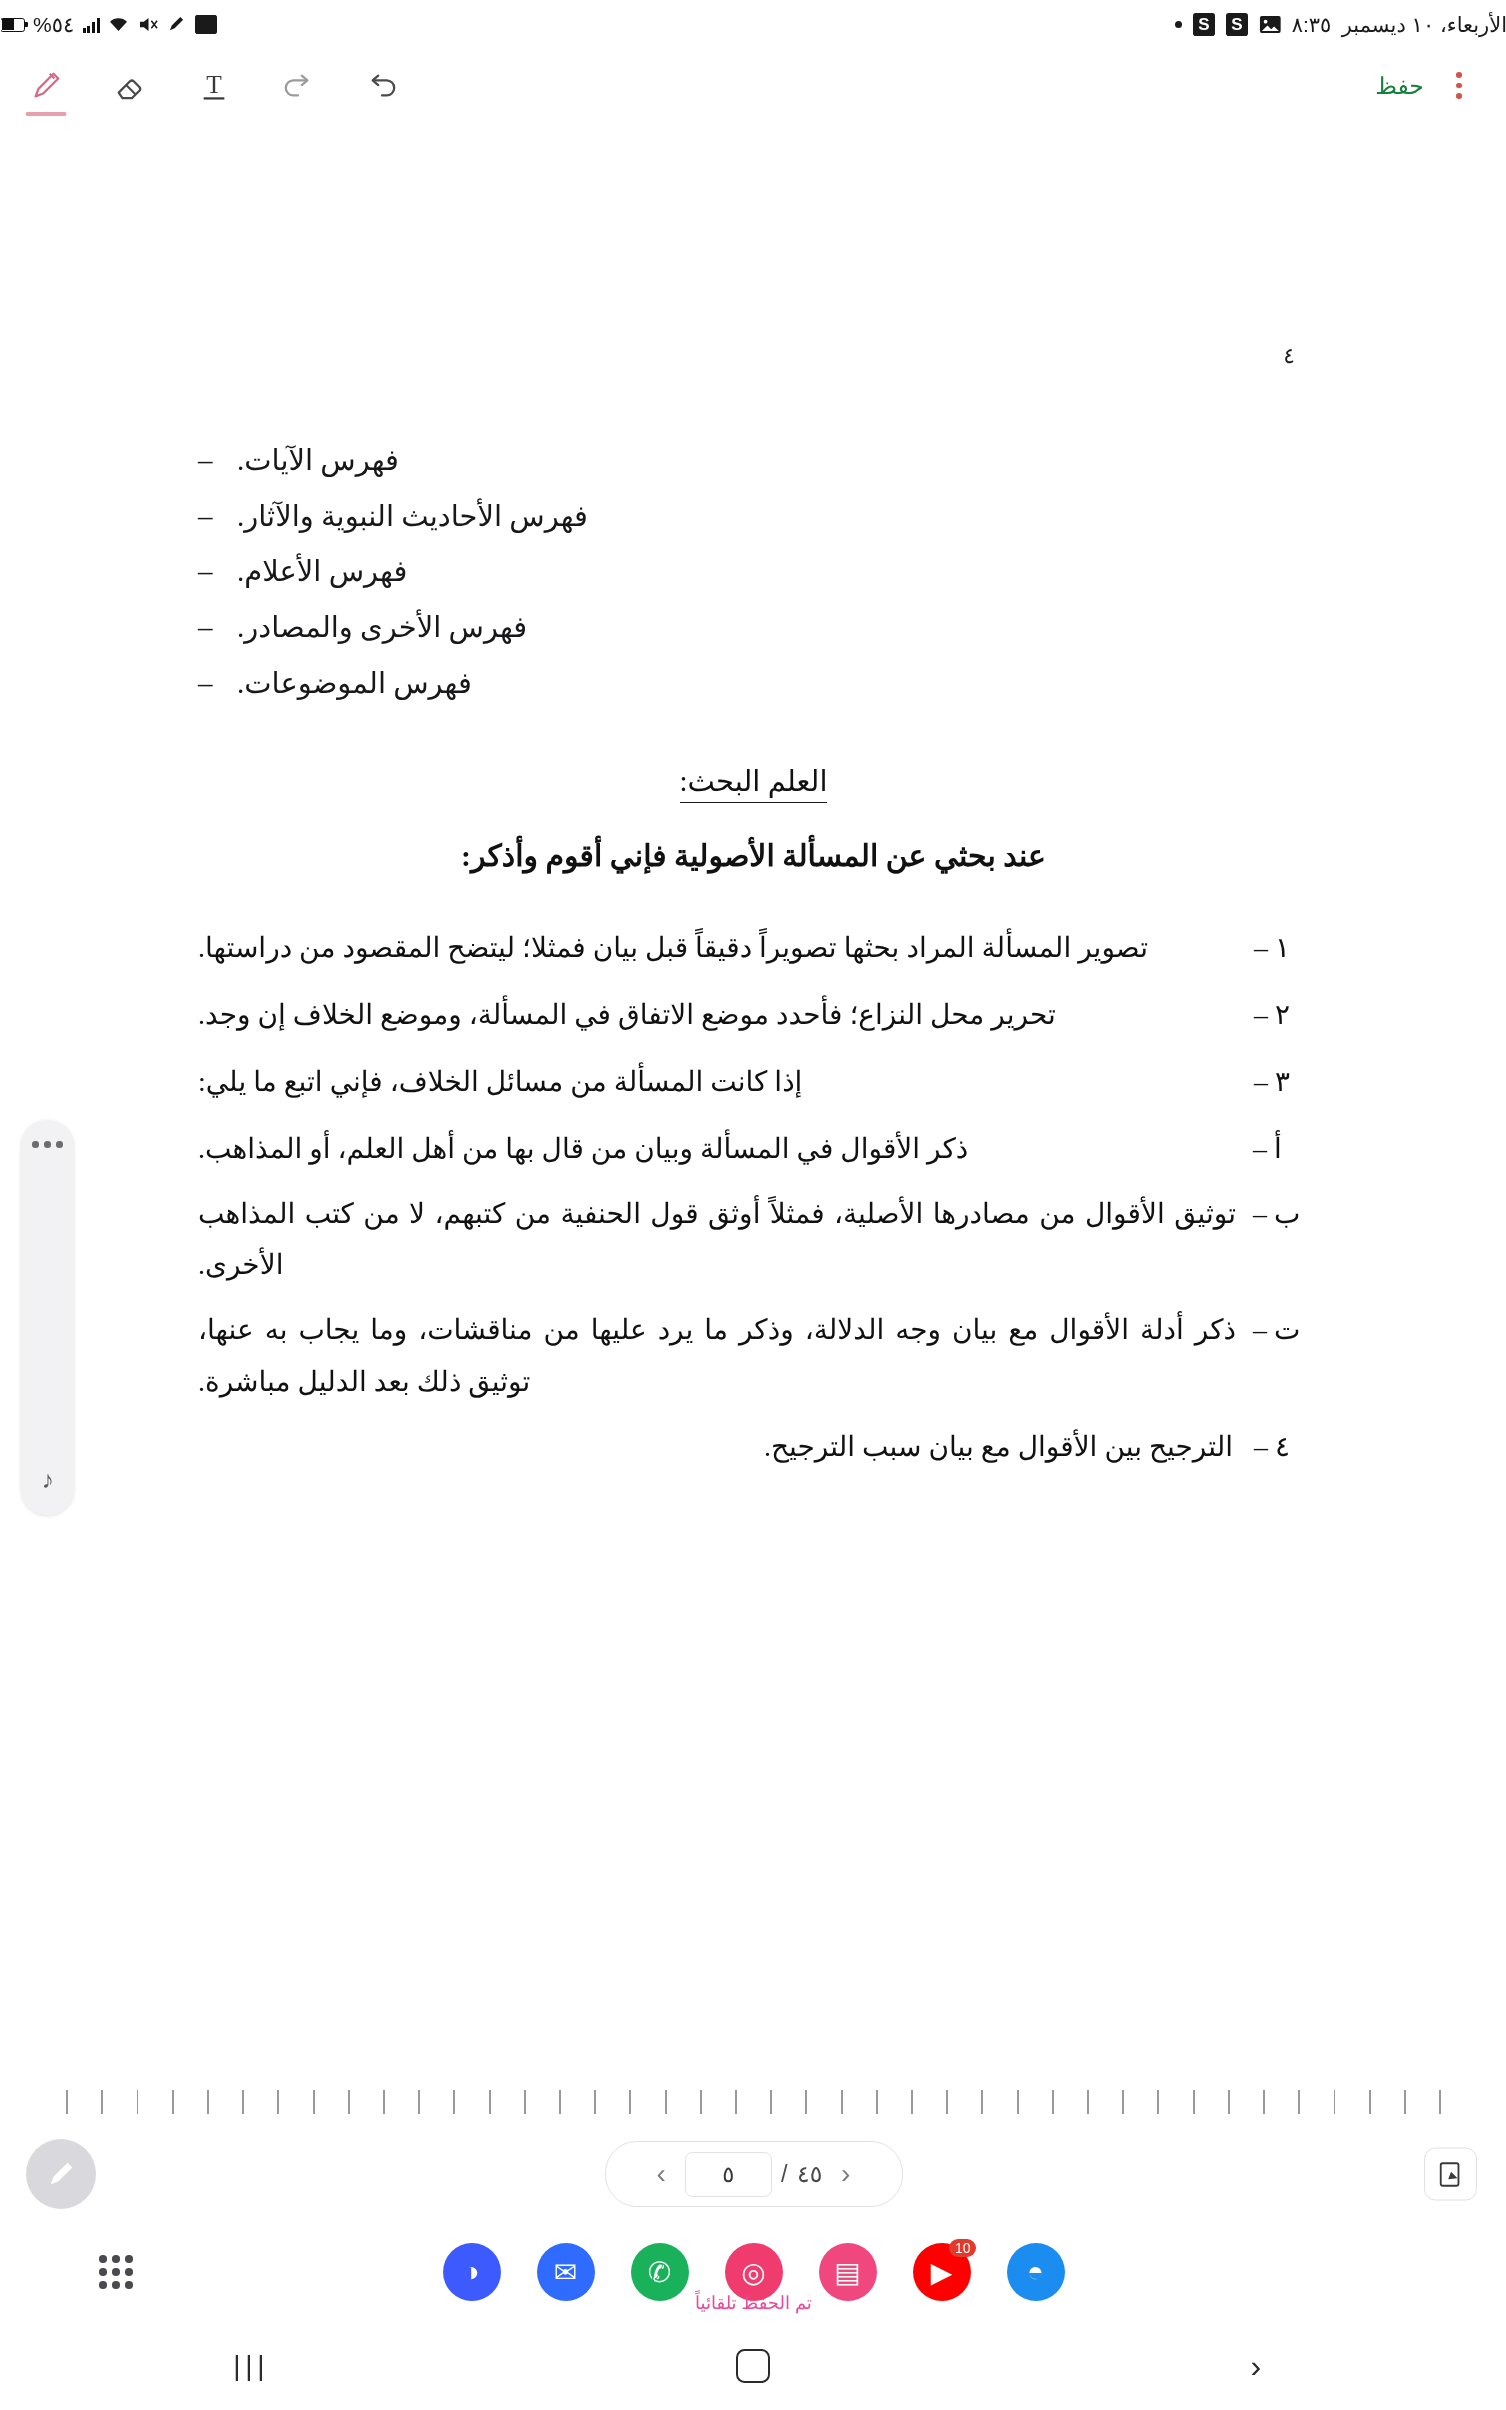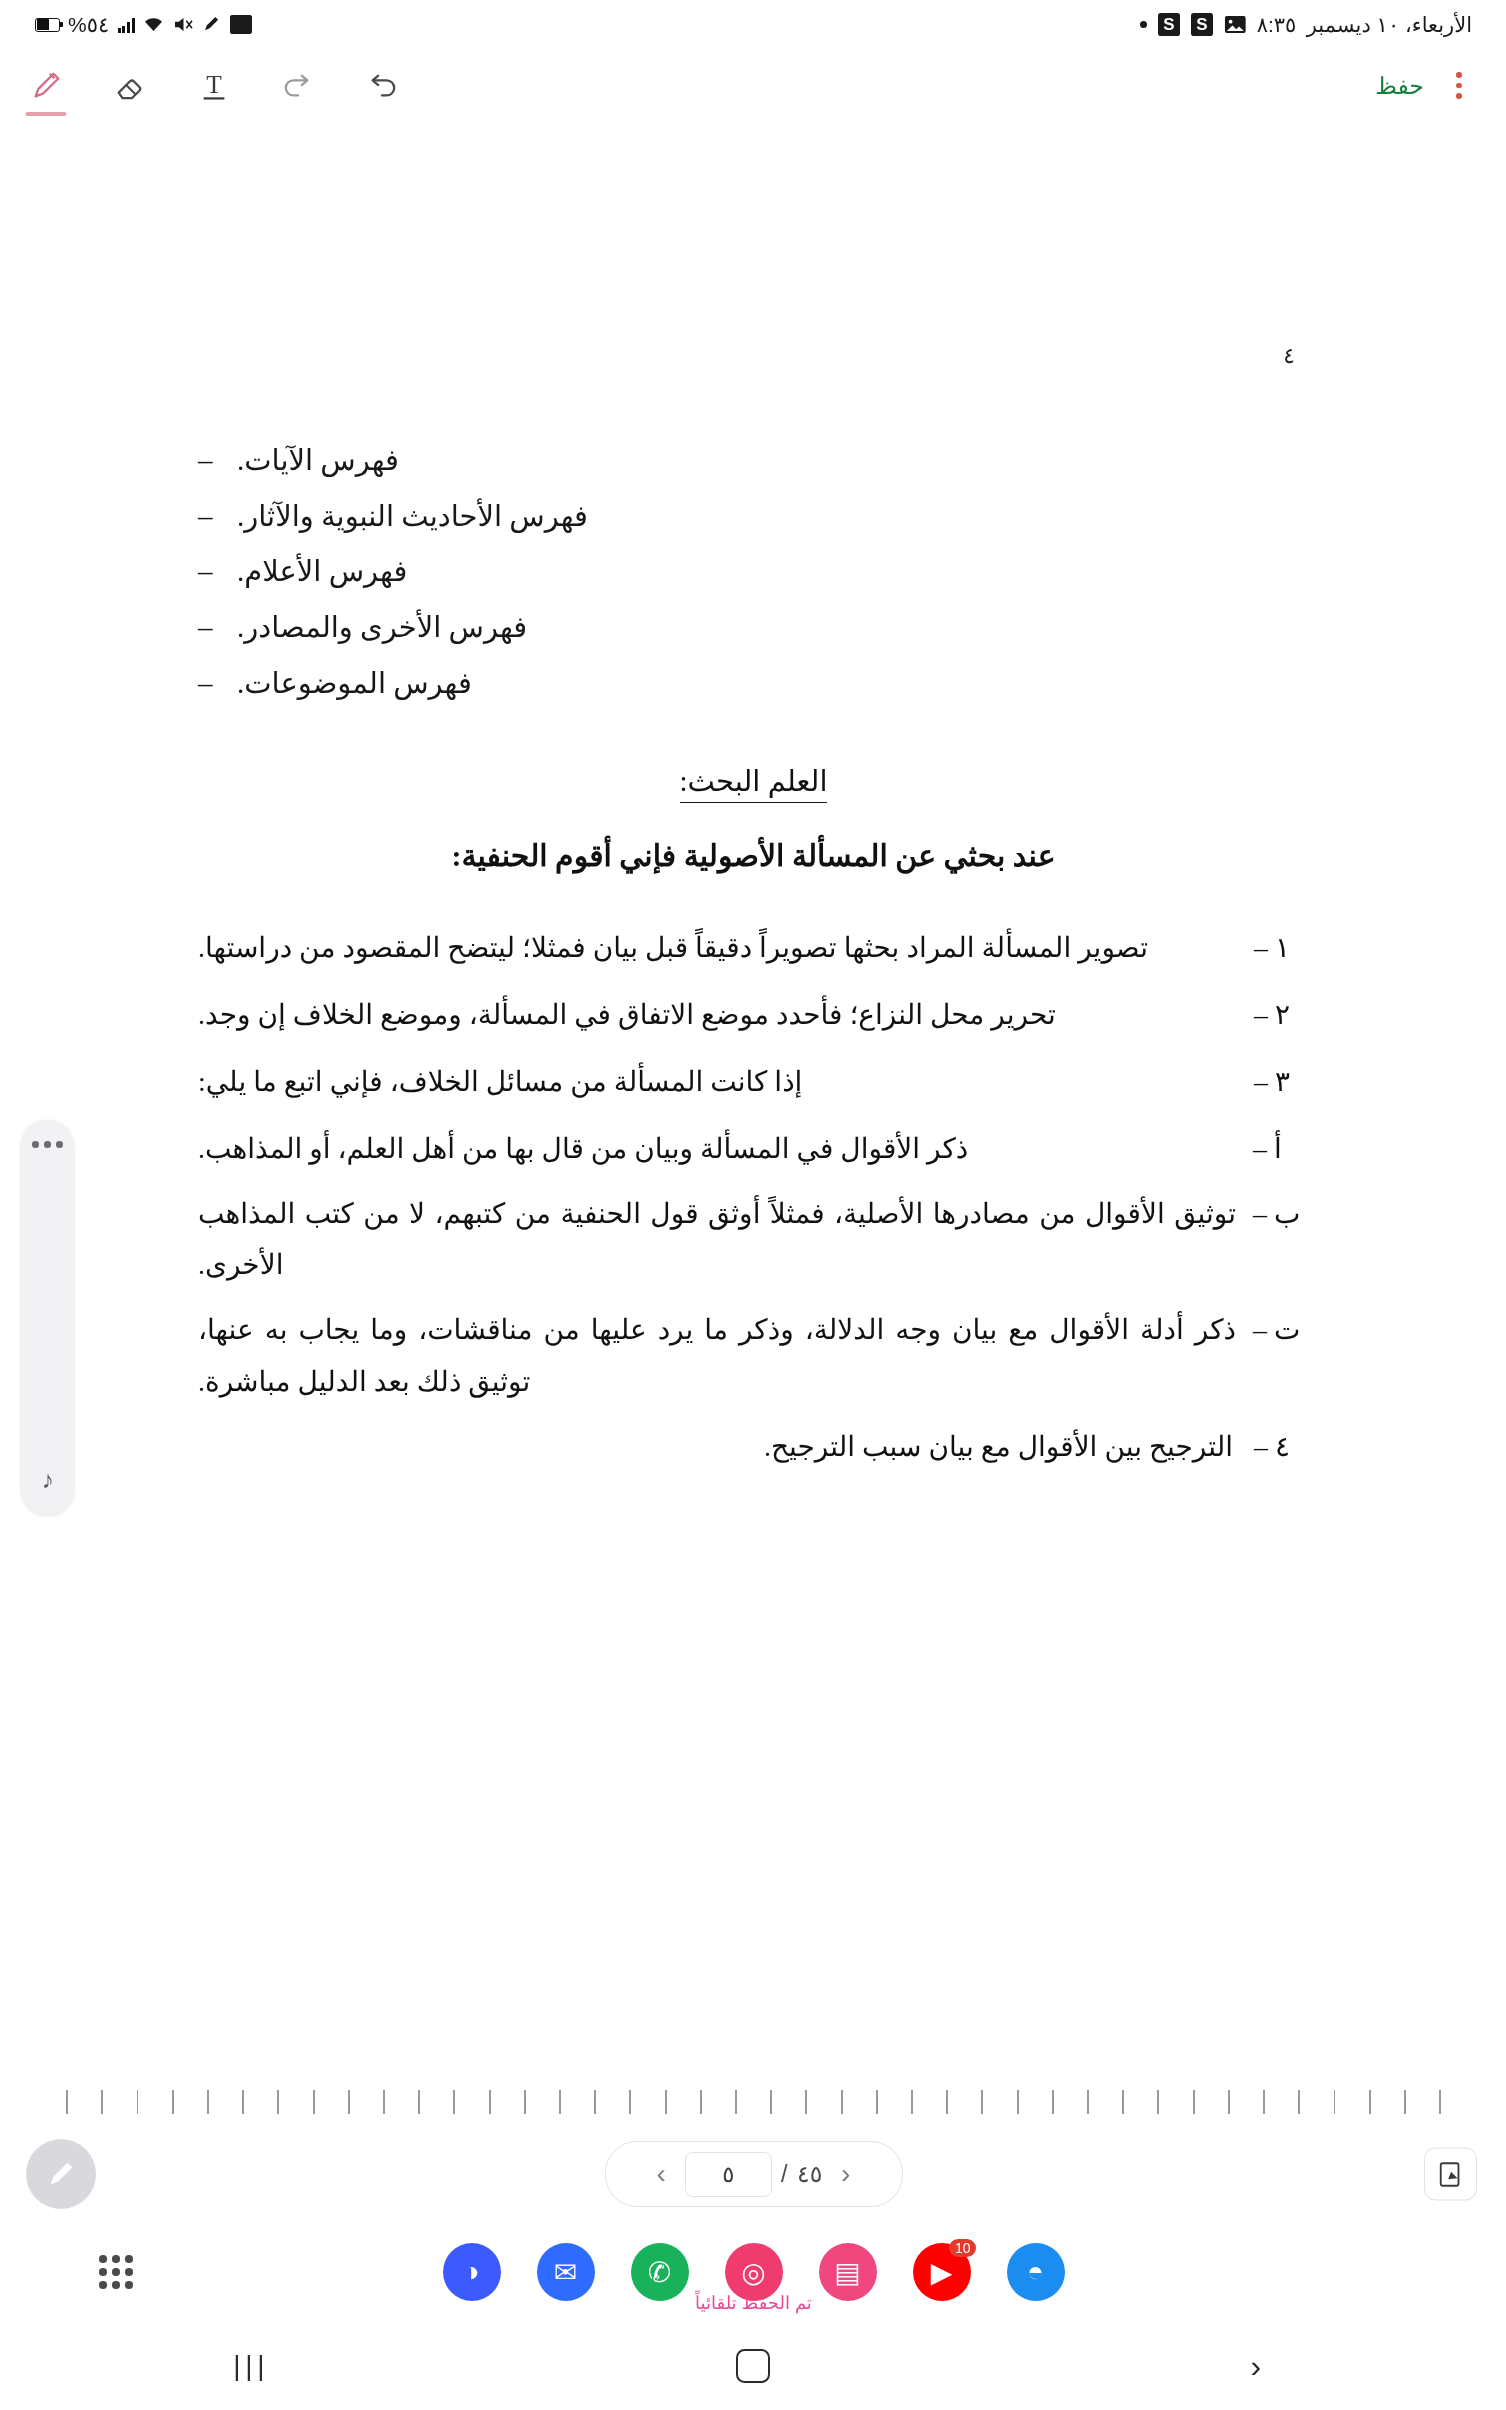--- a/index.html
+++ b/index.html
@@ -17,21 +17,21 @@
     flex-direction: column;
   }
 
   
   .status-bar {
     height: 49px;
     background: #ffffff;
     display: flex;
     align-items: center;
     justify-content: space-between;
-    padding: 0 35px;
+    padding: 0 0;
     flex: 0 0 auto;
     direction: ltr;
   }
   .status-left { display: flex; align-items: center; gap: 8.5px; }
   .status-right { display: flex; align-items: center; gap: 10.4px; }
   .sb-text { font-size: 21px; color: #1a1a1a; letter-spacing: 0; }
   .sb-ico { display: inline-flex; align-items: center; justify-content: center; color: #1a1a1a; }
   .batt {
     width: 24.5px; height: 14px; border: 1.9px solid #111; border-radius: 2.8px;
     position: relative; display: inline-block;
@@ -331,21 +331,21 @@
         <div class="dash-item">
           <span>فهرس الموضوعات.</span>
           <span class="dash-mark">–</span>
         </div>
       </div>
 
       <div class="section-head">
         <span>العلم البحث:</span>
       </div>
 
-      <div class="lead">عند بحثي عن المسألة الأصولية فإني أقوم الحنفية:</div>
+      <div class="lead">عند بحثي عن المسألة الأصولية فإني أقوم وأذكر:</div>
 
       <div class="num-list">
 
         <div class="num-item">
           <span class="marker">١ –</span>
           <span class="body">تصوير المسألة المراد بحثها تصويراً دقيقاً قبل بيان فمثلا؛ ليتضح المقصود من دراستها.</span>
         </div>
 
         <div class="num-item">
           <span class="marker">٢ –</span>

